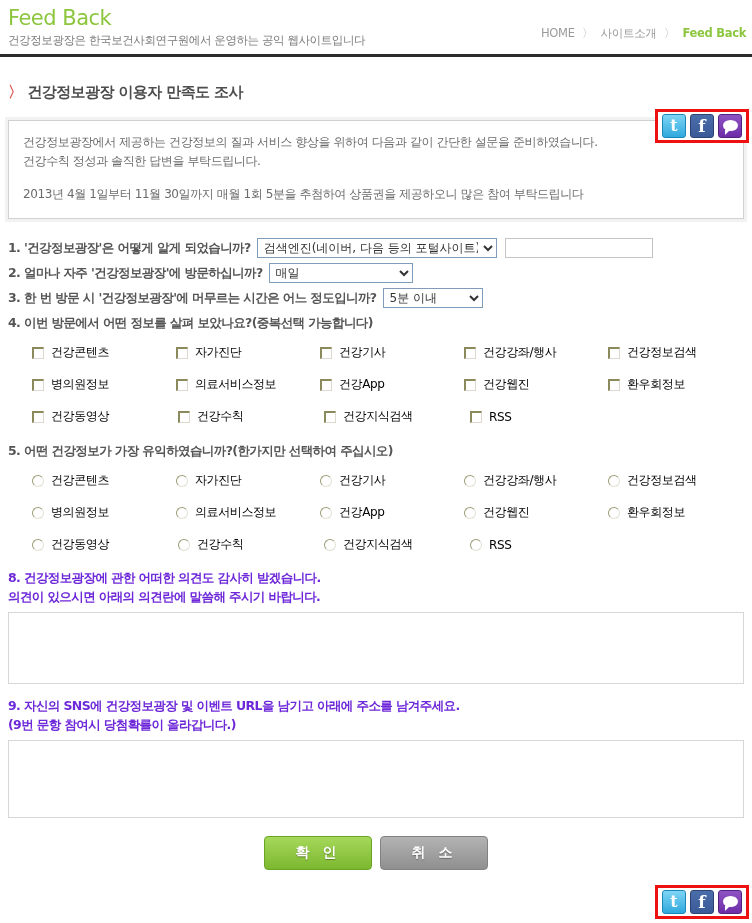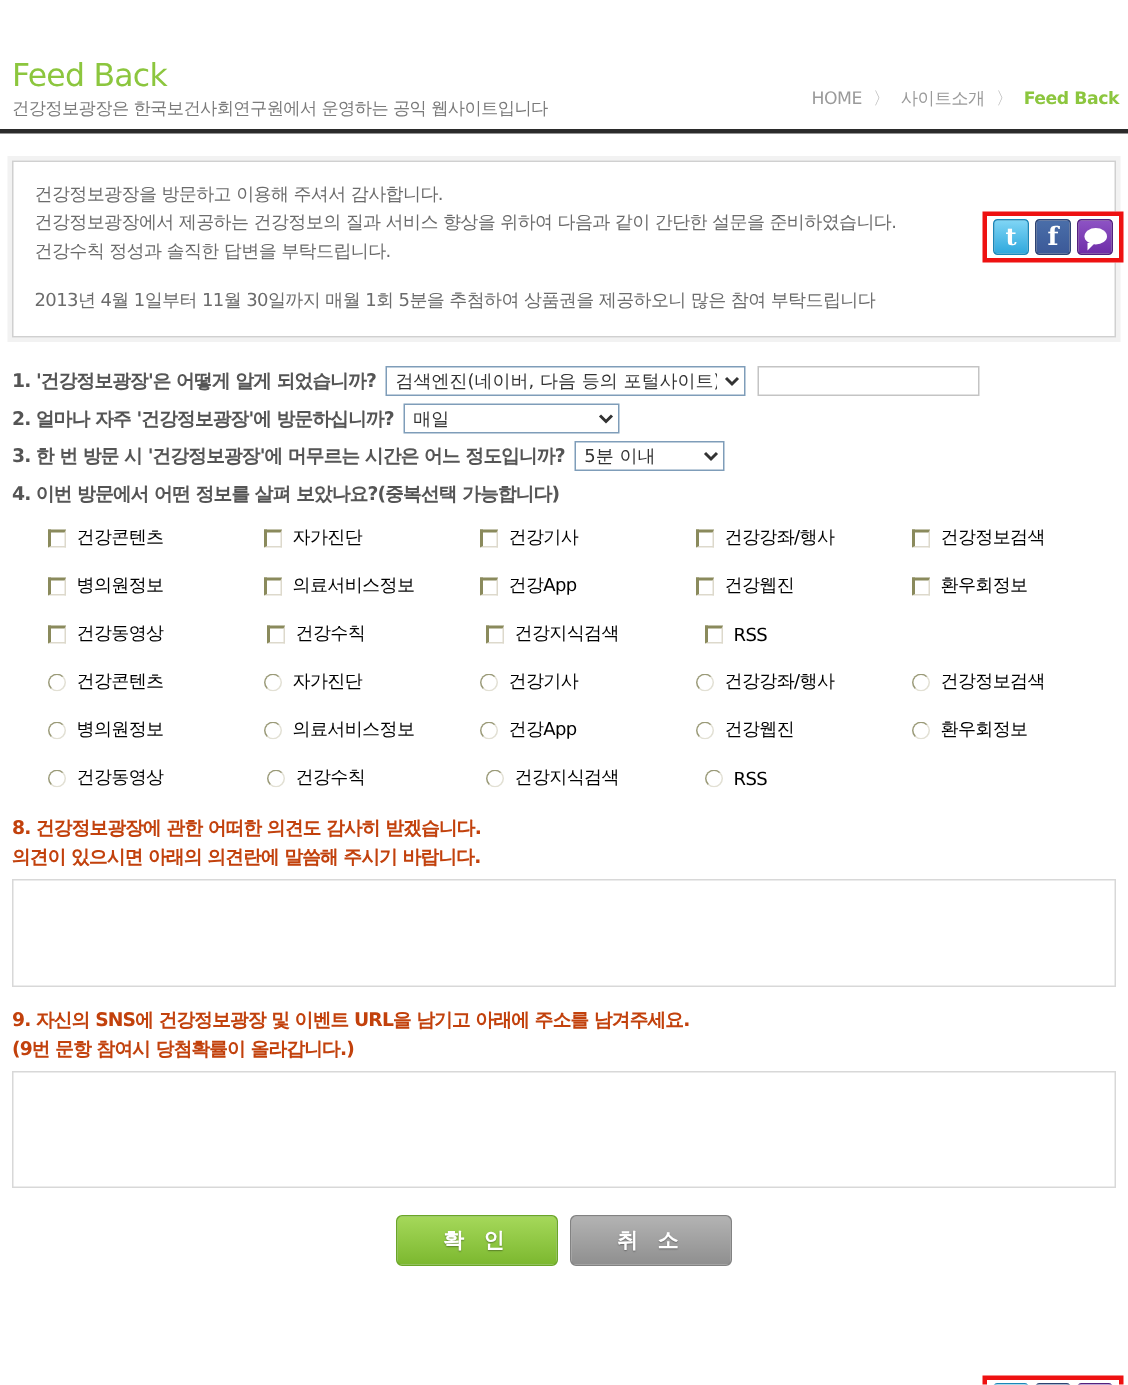--- a/index.html
+++ b/index.html
@@ -7,21 +7,21 @@
     margin: 0; padding: 0;
     width: 752px; height: 923px;
     background: #ffffff;
     font-family: "DejaVu Sans", "Liberation Sans", sans-serif;
     color: #595959;
     overflow: hidden;
   }
   .page { position: relative; width: 752px; height: 923px; }
 
   
-  .header { position: relative; padding: 6px 0 0 8px; height: 50px; margin-top: 32px; }
+  .header { position: relative; padding: 6px 0 0 8px; height: 50px; }
   .site-title {
     font-size: 21px; color: #8cc63e; font-weight: normal;
     letter-spacing: -0.5px; line-height: 24px; margin: 0;
   }
   .site-sub {
     font-size: 11.5px; color: #7a7a7a; line-height: 16px;
     margin-top: 2px; letter-spacing: -0.4px;
   }
   .breadcrumb {
     position: absolute; right: 6px; top: 26px;
@@ -116,21 +116,21 @@
     flex: none;
   }
   .rbtn {
     width: 12px; height: 12px; border-radius: 50%; background: #fff;
     border: 1.5px solid #9a9a78; border-right-color: #e2e0d4;
     border-bottom-color: #e2e0d4; flex: none;
   }
 
   
   .qblock { margin: 8px 0 0 8px; }
-  .qblock .line { font-size: 12.5px; color: #c2410c; font-weight: bold;
+  .qblock .line { font-size: 12.5px; color: #6d28d9; font-weight: bold;
                   letter-spacing: -0.6px; line-height: 19px; }
   textarea.ui-area {
     display: block; margin-top: 6px; width: 736px; height: 72px;
     border: 1px solid #d8d8d8; background: #fff; resize: none;
     font-family: "DejaVu Sans", "Liberation Sans", sans-serif; font-size: 12px;
     padding: 4px;
   }
   textarea.tall { height: 78px; }
 
   
@@ -156,31 +156,33 @@
     <div class="breadcrumb">
       <span>HOME</span>
       <span class="sep">〉</span>
       <span>사이트소개</span>
       <span class="sep">〉</span>
       <span class="current">Feed Back</span>
     </div>
   </div>
   <div class="rule"></div>
 
+  <div class="page-title">
+    <span class="chev">〉</span><span>건강정보광장 이용자 만족도 조사</span>
+  </div>
 
   <div class="social-box top">
     <span class="sicon tw">t</span>
     <span class="sicon fb">f</span>
     <span class="sicon me">
         <span class="bub"></span>
       </span>
   </div>
 
   <div class="notice">
-    <p>건강정보광장을 방문하고 이용해 주셔서 감사합니다.</p>
     <p>건강정보광장에서 제공하는 건강정보의 질과 서비스 향상을 위하여 다음과 같이 간단한 설문을 준비하였습니다.</p>
     <p>건강수칙 정성과 솔직한 답변을 부탁드립니다.</p>
     <div class="gap"></div>
     <p>2013년 4월 1일부터 11월 30일까지 매월 1회 5분을 추첨하여 상품권을 제공하오니 많은 참여 부탁드립니다</p>
   </div>
 
   <div class="qwrap">
 
     <div class="qrow">
       <span class="qtext">1. '건강정보광장'은 어떻게 알게 되었습니까?</span>
@@ -267,20 +269,24 @@
             <span class="cbox"></span>
             <span class="lbl">건강지식검색</span>
           </span>
         <span class="opt">
             <span class="cbox"></span>
             <span class="lbl">RSS</span>
           </span>
       </div>
     </div>
 
+    <div class="qrow" style="margin-top:6px">
+      <span class="qtext">5. 어떤 건강정보가 가장 유익하였습니까?</span>
+        <span class="qtext norm">(한가지만 선택하여 주십시오)</span>
+    </div>
 
     <div class="optgrid">
       <div class="optrow">
         <span class="opt">
             <span class="rbtn"></span>
             <span class="lbl">건강콘텐츠</span>
           </span>
         <span class="opt">
             <span class="rbtn"></span>
             <span class="lbl">자가진단</span>

